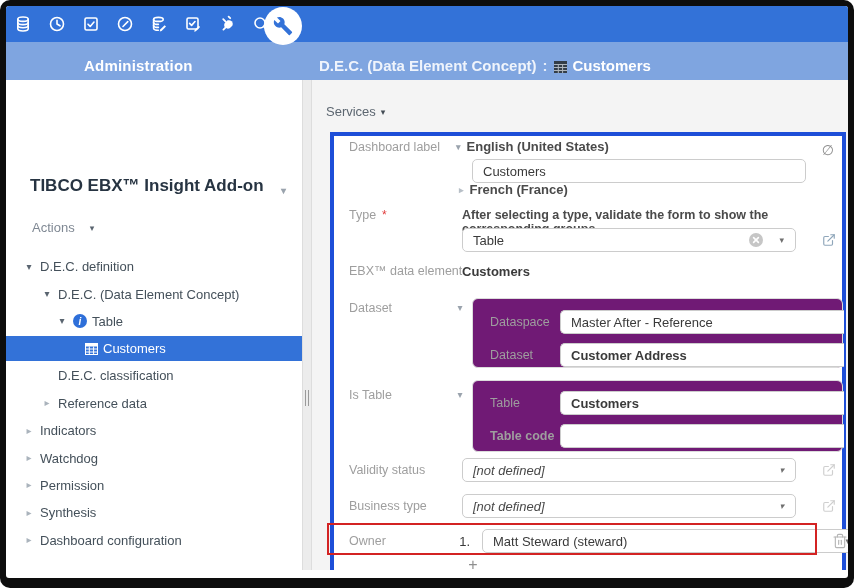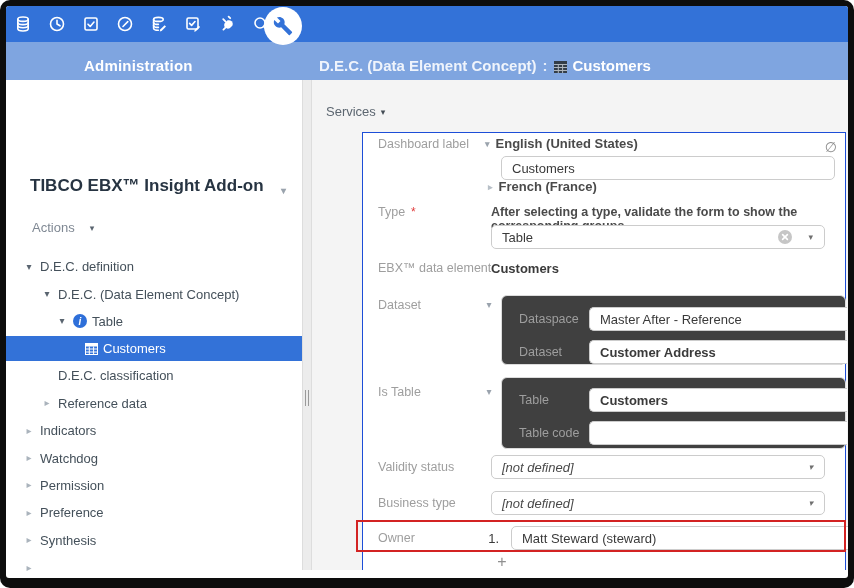--- a/index.html
+++ b/index.html
@@ -51,40 +51,40 @@
   .lv2 { padding-left:50px; }
   .lv3 { padding-left:79px; }
   .tree li.selected { background:#3372d8; color:#fff; height:25px; margin:1px 0; }
   .info-ico { width:14px; height:14px; background:#2e6fd9; color:#fff; border-radius:50%; font-size:10px; font-weight:700; display:inline-flex; align-items:center; justify-content:center; flex:0 0 auto; font-style:italic; }
 
   
   .services { position:absolute; left:14px; top:24px; font-size:13px; color:#5c6670; display:flex; align-items:center; gap:5px; }
   .services .car { font-size:9px; color:#434c55; }
 
   
-  .card { position:absolute; left:18px; right:2px; top:52px; bottom:-6px; background:#fff; border:1px solid #1d4ed8;margin-left:32px; }
+  .card { position:absolute; left:18px; right:2px; top:52px; bottom:-6px; background:#fff; border:4px solid #1d4ed8; }
   .fl { position:absolute; left:15px; font-size:12.5px; color:#9e9e9e; }
   .req { color:#e03c3c; margin-left:6px; font-size:12px; }
   .grp-car { position:absolute; left:120px; width:12px; text-align:center; font-size:10px; color:#9aa3ad; }
   .grp-car::before { content:"▾"; }
 
   .field { position:absolute; background:#fff; border:1px solid #ccc; border-radius:5px; height:24px; font-size:13px; color:#3a3a3a; display:flex; align-items:center; padding:0 10px; }
   .field.italic { font-style:italic; color:#4a4a4a; }
   .dd-car { position:absolute; right:11px; top:50%; transform:translateY(-50%); font-size:9px; color:#6f6f6f; }
   .dd-car::before { content:"▾"; }
   .clear-ico { position:absolute; right:32px; top:50%; transform:translateY(-50%); width:14px; height:14px; }
 
   .lang-row { position:absolute; font-size:13px; font-weight:700; color:#4a4a4a; display:flex; align-items:center; gap:6px; }
   .lang-row .car { font-size:9px; color:#9aa3ad; }
   .null-ico { position:absolute; right:8px; top:6px; font-size:14px; color:#8d8d8d; }
 
   .help { position:absolute; left:128px; font-size:12.5px; font-weight:600; color:#4a4a4a; }
   .value-txt { position:absolute; left:128px; font-size:13px; font-weight:600; color:#3a3a3a; }
 
-  .grp-box { position:absolute; left:138px; right:-1px; border:1px solid #dcdcdc; border-radius:6px; background:#404040; }
+  .grp-box { position:absolute; left:138px; right:-1px; border:1px solid #dcdcdc; border-radius:6px; background:#701a75; }
   .grp-lbl { position:absolute; left:17px; font-size:12.5px; color:#9e9e9e; }
   .grp-input { position:absolute; left:87px; right:-2px; height:24px; border:1px solid #ccc; border-radius:5px 0 0 5px; border-right:none; background:#fff; font-size:13px; color:#3a3a3a; display:flex; align-items:center; padding:0 10px; }
 
   .ext-ico { position:absolute; width:14px; height:14px; }
   .ext-ico svg { width:14px; height:14px; fill:none; stroke-width:2; stroke-linecap:round; stroke-linejoin:round; }
   .ext-blue svg { stroke:#8fa6ba; }
   .ext-dis svg { stroke:#cfcfcf; }
 
   .owner-num { position:absolute; left:100px; width:36px; text-align:right; font-size:13px; color:#3a3a3a; }
   .trash-ico { position:absolute; width:16px; height:16px; }
@@ -225,28 +225,25 @@
         <li class="lv0">
           <span class="ar ar-col"></span>
           <span>Watchdog</span>
         </li>
         <li class="lv0">
           <span class="ar ar-col"></span>
           <span>Permission</span>
         </li>
         <li class="lv0">
           <span class="ar ar-col"></span>
-          <span>Preference</span>
-        </li>
-        <li class="lv0">
-          <span class="ar ar-col"></span>
           <span>Synthesis</span>
         </li>
         <li class="lv0">
           <span class="ar ar-col"></span>
+          <span>Dashboard configuration</span>
         </li>
 
       </ul>
     </div>
 
     <div class="divider">
       <div class="thumb"></div>
     </div>
 
     <div class="main">
@@ -299,21 +296,21 @@
           <div class="grp-input" style="top:11px;">Master After - Reference</div>
           <div class="grp-lbl" style="top:49px;">Dataset</div>
           <div class="grp-input" style="top:44px; font-weight:600;">Customer Address</div>
         </div>
 
         <div class="fl" style="top:252px;">Is Table</div>
         <span class="grp-car" style="top:253px;"></span>
         <div class="grp-box" style="top:244px; height:72px;">
           <div class="grp-lbl" style="top:15px;">Table</div>
           <div class="grp-input" style="top:10px; font-weight:600;">Customers</div>
-          <div class="grp-lbl" style="top:48px;">Table code</div>
+          <div class="grp-lbl" style="top:48px;font-weight:bold;">Table code</div>
           <div class="grp-input" style="top:43px;"></div>
         </div>
 
         <div class="fl" style="top:327px;">Validity status</div>
         <div class="field italic" style="left:128px; top:322px; width:334px;">
           <span>[not defined]</span>
           <span class="dd-car"></span>
         </div>
         <span class="ext-ico ext-dis" style="left:488px; top:327px;">
           <svg viewBox="0 0 24 24">

